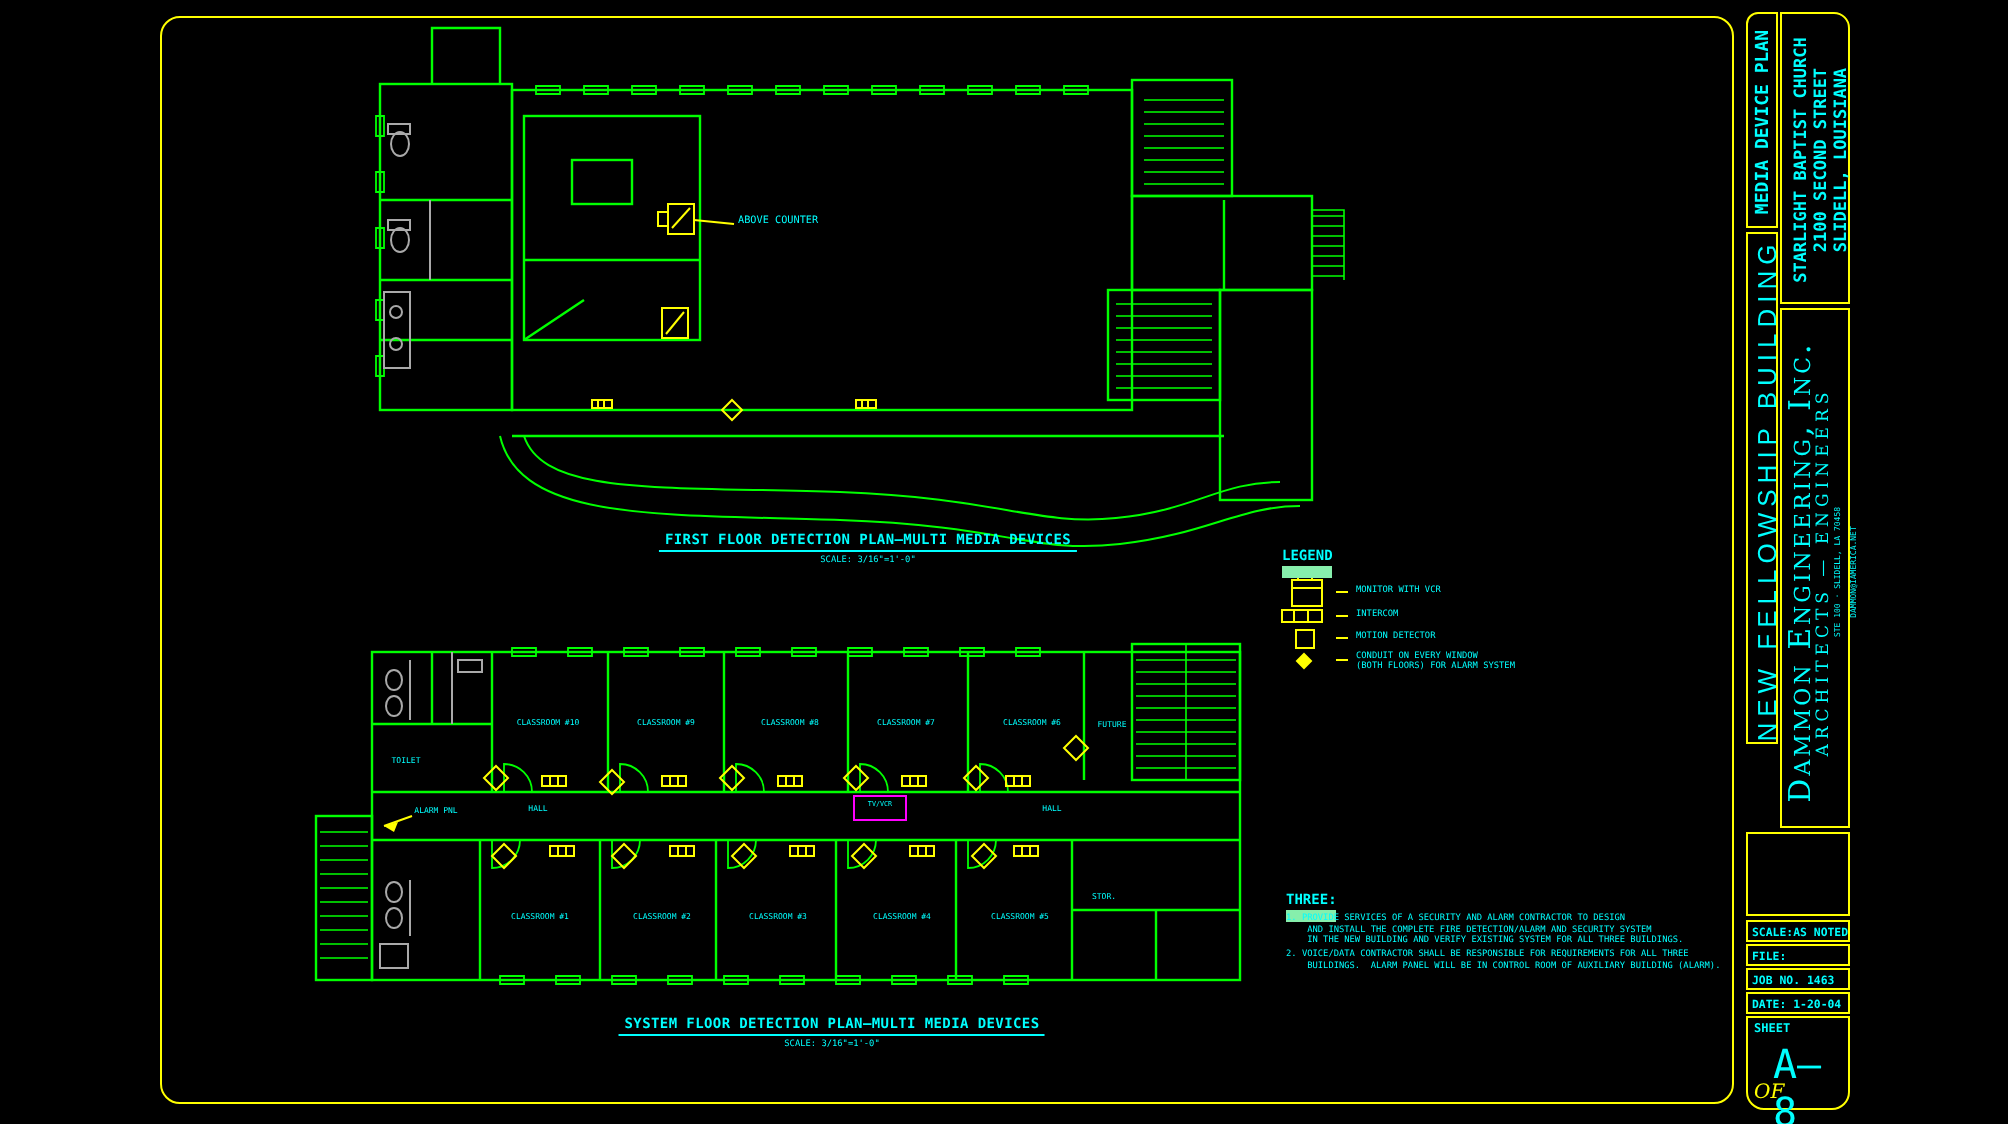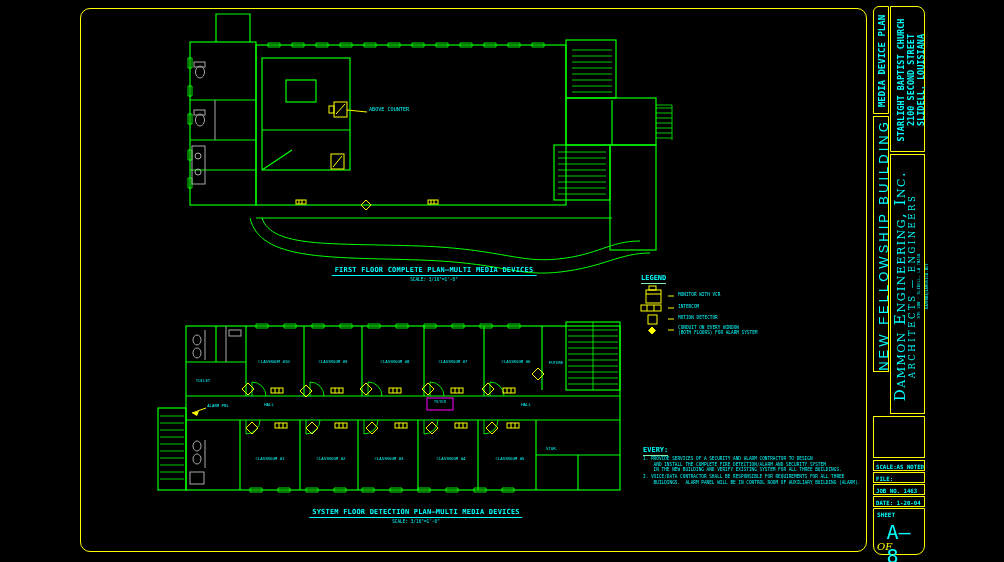--- a/index.html
+++ b/index.html
@@ -10,21 +10,21 @@
   .pre{white-space:pre;}
   .titlec{position:absolute;transform:translateX(-50%);font-size:7px;font-weight:bold;
           color:#00ffff;border-bottom:1px solid #00ffff;padding:0 3px 1px;white-space:nowrap;
           letter-spacing:.2px;}
   .scl{position:absolute;transform:translateX(-50%) scale(.55);transform-origin:center top;
        font-size:8px;color:#00ffff;white-space:nowrap;}
   .sc5c{font-size:8px;transform:translateX(-50%) scale(.5);transform-origin:center top;}
   .sc45c{font-size:8px;transform:translateX(-50%) scale(.42);transform-origin:center top;}
   .sc55l{font-size:8px;transform:scale(.55);transform-origin:0 0;}
   .sc64l{font-size:8px;transform:scale(.64);transform-origin:0 0;}
-  .hdr{font-size:7px;font-weight:bold;border-bottom:1px solid #86efac;padding-bottom:1px;}
+  .hdr{font-size:7px;font-weight:bold;border-bottom:6px solid #86efac;padding-bottom:1px;}
   .vt{position:absolute;transform-origin:0 0;transform:rotate(-90deg);white-space:nowrap;
       text-align:center;color:#00ffff;}
   .frow{position:absolute;left:2px;top:1.5px;font-size:6px;font-weight:bold;color:#00ffff;
         white-space:nowrap;transform:scale(.95);transform-origin:0 0;}
   svg{position:absolute;left:0;top:0;}
 </style>
 </head>
 <body>
 
 <div class="box" style="left:80px;top:8px;width:787px;height:544px;border-radius:10px;border-width:1.5px;"></div>
@@ -206,21 +206,21 @@
     <path d="M668,308 h6"></path>
     <rect x="648" y="315" width="9" height="9"></rect>
     <path d="M668,319 h6"></path>
     <path d="M652,327 l3.5,3.5 -3.5,3.5 -3.5,-3.5 z" fill="#ffff00"></path>
     <path d="M668,330 h6"></path>
   </g>
 </svg>
 
 <div class="lbl sc64l" style="left:369px;top:107px;">ABOVE COUNTER</div>
 
-<div class="titlec" style="left:434px;top:266px;">FIRST FLOOR COMPLETE PLAN—MULTI MEDIA DEVICES</div>
+<div class="titlec" style="left:434px;top:266px;">FIRST FLOOR DETECTION PLAN—MULTI MEDIA DEVICES</div>
 <div class="scl" style="left:434px;top:277px;">SCALE: 3/16"=1'-0"</div>
 
 <div class="titlec" style="left:416px;top:508px;">SYSTEM FLOOR DETECTION PLAN—MULTI MEDIA DEVICES</div>
 <div class="scl" style="left:416px;top:519px;">SCALE: 3/16"=1'-0"</div>
 
 <div class="lbl sc5c" style="left:274px;top:359px;">CLASSROOM #10</div>
 <div class="lbl sc5c" style="left:333px;top:359px;">CLASSROOM #9</div>
 <div class="lbl sc5c" style="left:395px;top:359px;">CLASSROOM #8</div>
 <div class="lbl sc5c" style="left:453px;top:359px;">CLASSROOM #7</div>
 <div class="lbl sc5c" style="left:516px;top:359px;">CLASSROOM #6</div>
@@ -239,21 +239,21 @@
 <div class="lbl sc5c" style="left:218px;top:403px;">ALARM PNL</div>
 <div class="lbl sc45c" style="left:440px;top:400px;">TV/VCR</div>
 
 <div class="lbl hdr" style="left:641px;top:274px;">LEGEND</div>
 <div class="lbl sc55l" style="left:678px;top:292px;">MONITOR WITH VCR</div>
 <div class="lbl sc55l" style="left:678px;top:304px;">INTERCOM</div>
 <div class="lbl sc55l" style="left:678px;top:315px;">MOTION DETECTOR</div>
 <div class="lbl sc55l" style="left:678px;top:325px;">CONDUIT ON EVERY WINDOW</div>
 <div class="lbl sc55l" style="left:678px;top:330px;">(BOTH FLOORS) FOR ALARM SYSTEM</div>
 
-<div class="lbl hdr" style="left:643px;top:446px;">EVERY:</div>
+<div class="lbl hdr" style="left:643px;top:446px;">THREE:</div>
 <div class="lbl sc55l pre" style="left:643px;top:456px;">1. PROVIDE SERVICES OF A SECURITY AND ALARM CONTRACTOR TO DESIGN</div>
 <div class="lbl sc55l pre" style="left:643px;top:461.5px;">    AND INSTALL THE COMPLETE FIRE DETECTION/ALARM AND SECURITY SYSTEM</div>
 <div class="lbl sc55l pre" style="left:643px;top:467px;">    IN THE NEW BUILDING AND VERIFY EXISTING SYSTEM FOR ALL THREE BUILDINGS.</div>
 <div class="lbl sc55l pre" style="left:643px;top:474px;">2. VOICE/DATA CONTRACTOR SHALL BE RESPONSIBLE FOR REQUIREMENTS FOR ALL THREE</div>
 <div class="lbl sc55l pre" style="left:643px;top:479.5px;">    BUILDINGS.  ALARM PANEL WILL BE IN CONTROL ROOM OF AUXILIARY BUILDING (ALARM).</div>
 
 <div class="box" style="left:873px;top:6px;width:16px;height:108px;border-radius:6px 0 0 0;">
   <div class="vt" style="left:3px;top:106px;width:104px;font-size:9px;font-weight:bold;">MEDIA DEVICE PLAN</div>
 </div>
 

